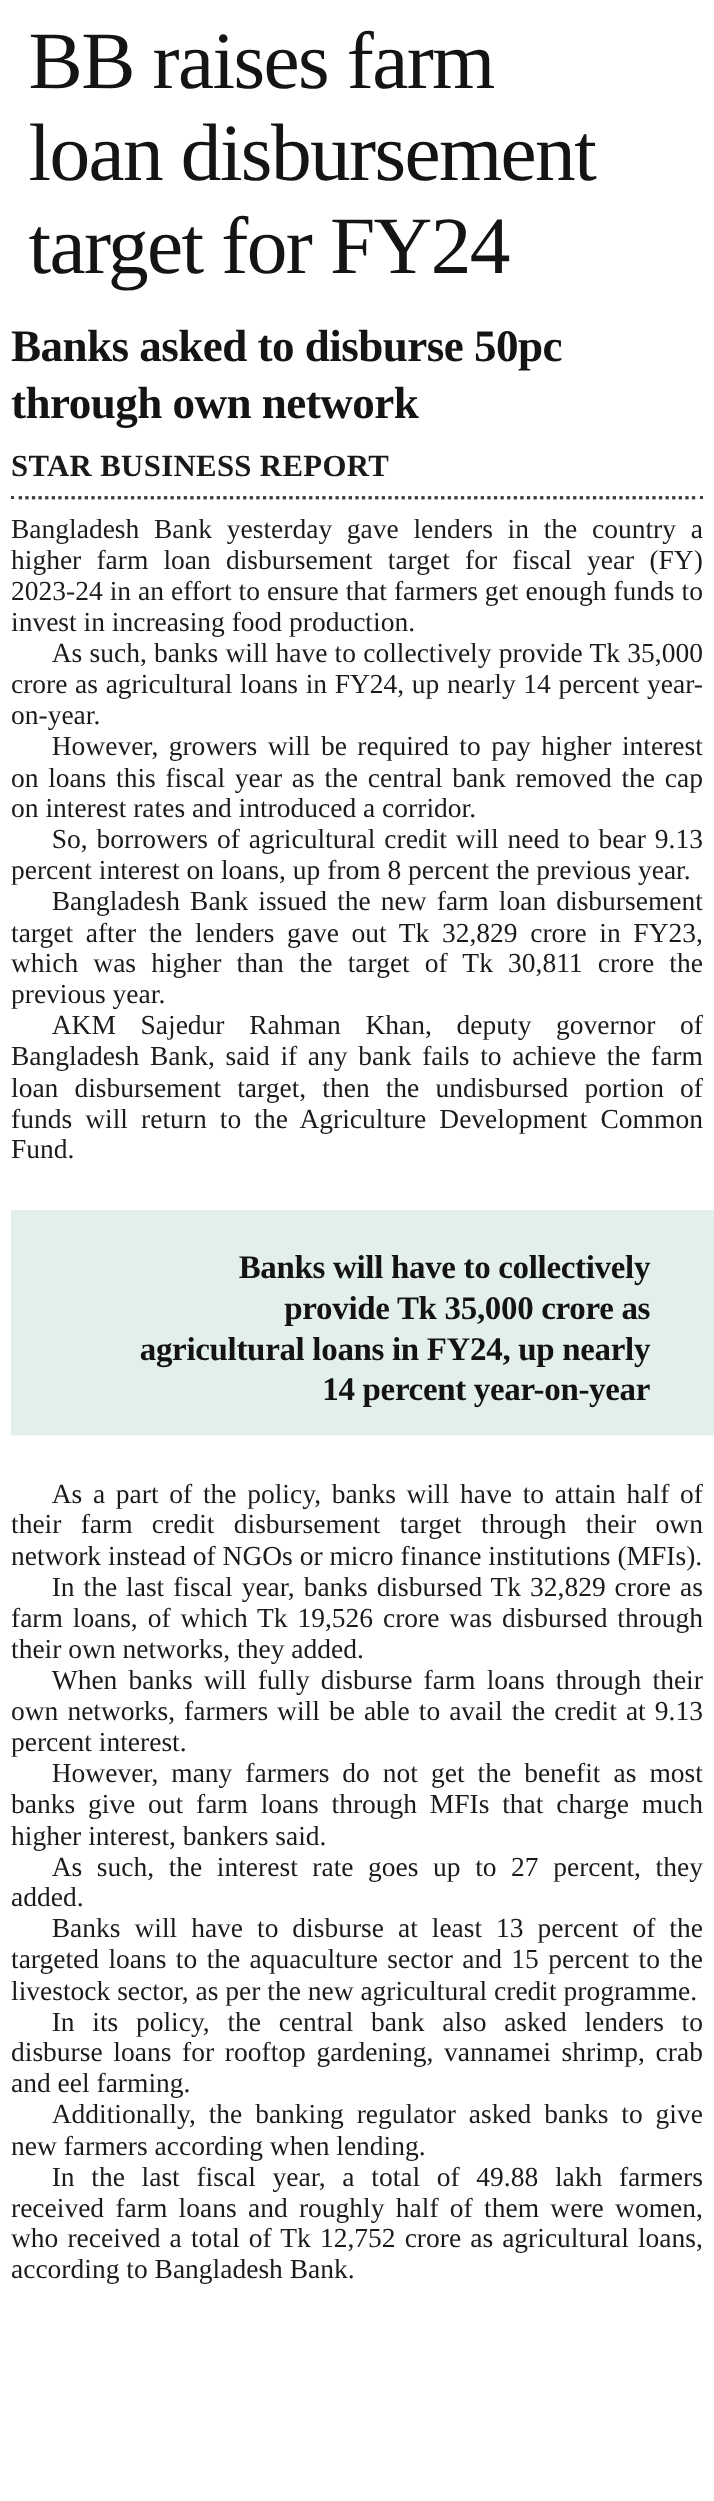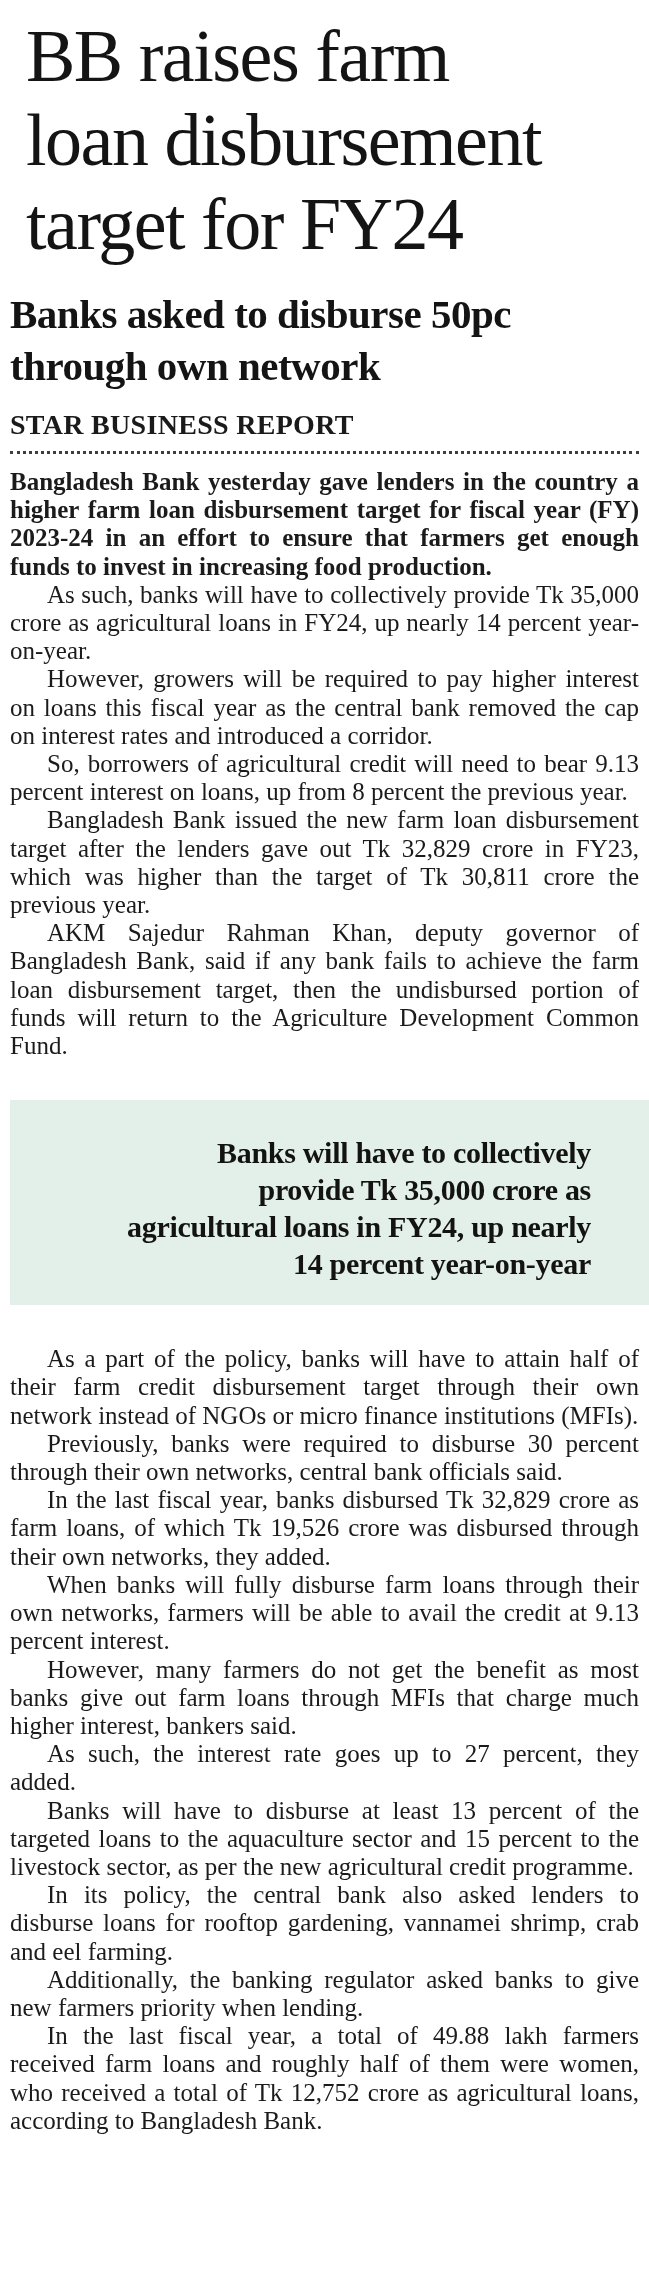--- a/index.html
+++ b/index.html
@@ -49,21 +49,21 @@
 
   .body-text { margin-top: 14px; }
   .body-text p {
     margin: 0;
     font-size: 25px;
     line-height: 28.2px;
     text-align: justify;
     text-indent: 37px;
     color: #1b1b1b;
   }
-  .body-text p.first { text-indent: 0; font-weight: bold; }
+  .body-text p.first { text-indent: 0; }
 
   .pull-quote {
     background: var(--quote-bg);
     margin: 40px -10px 40px 0;
     padding: 34px 58px 23px 20px;
     text-align: right;
   }
   .pull-quote .q-line {
     display: block;
     font-size: 30px;
@@ -105,24 +105,23 @@
 
   <aside class="pull-quote">
     <span class="q-line">Banks will have to collectively</span>
     <span class="q-line">provide Tk 35,000 crore as</span>
     <span class="q-line">agricultural loans in FY24, up nearly</span>
     <span class="q-line">14 percent year-on-year</span>
   </aside>
 
   <section class="body-text">
     <p>As a part of the policy, banks will have to attain half of their farm credit disbursement target through their own network instead of NGOs or micro finance institutions (MFIs).</p>
-    <p>Previously, banks were required to disburse 30 percent through their own networks, central bank officials said.</p>
     <p>In the last fiscal year, banks disbursed Tk 32,829 crore as farm loans, of which Tk 19,526 crore was disbursed through their own networks, they added.</p>
     <p>When banks will fully disburse farm loans through their own networks, farmers will be able to avail the credit at 9.13 percent interest.</p>
     <p>However, many farmers do not get the benefit as most banks give out farm loans through MFIs that charge much higher interest, bankers said.</p>
     <p>As such, the interest rate goes up to 27 percent, they added.</p>
     <p>Banks will have to disburse at least 13 percent of the targeted loans to the aquaculture sector and 15 percent to the livestock sector, as per the new agricultural credit programme.</p>
     <p>In its policy, the central bank also asked lenders to disburse loans for rooftop gardening, vannamei shrimp, crab and eel farming.</p>
-    <p>Additionally, the banking regulator asked banks to give new farmers priority when lending.</p>
+    <p>Additionally, the banking regulator asked banks to give new farmers according when lending.</p>
     <p>In the last fiscal year, a total of 49.88 lakh farmers received farm loans and roughly half of them were women, who received a total of Tk 12,752 crore as agricultural loans, according to Bangladesh Bank.</p>
   </section>
 
 </div>
 
 </body></html>

